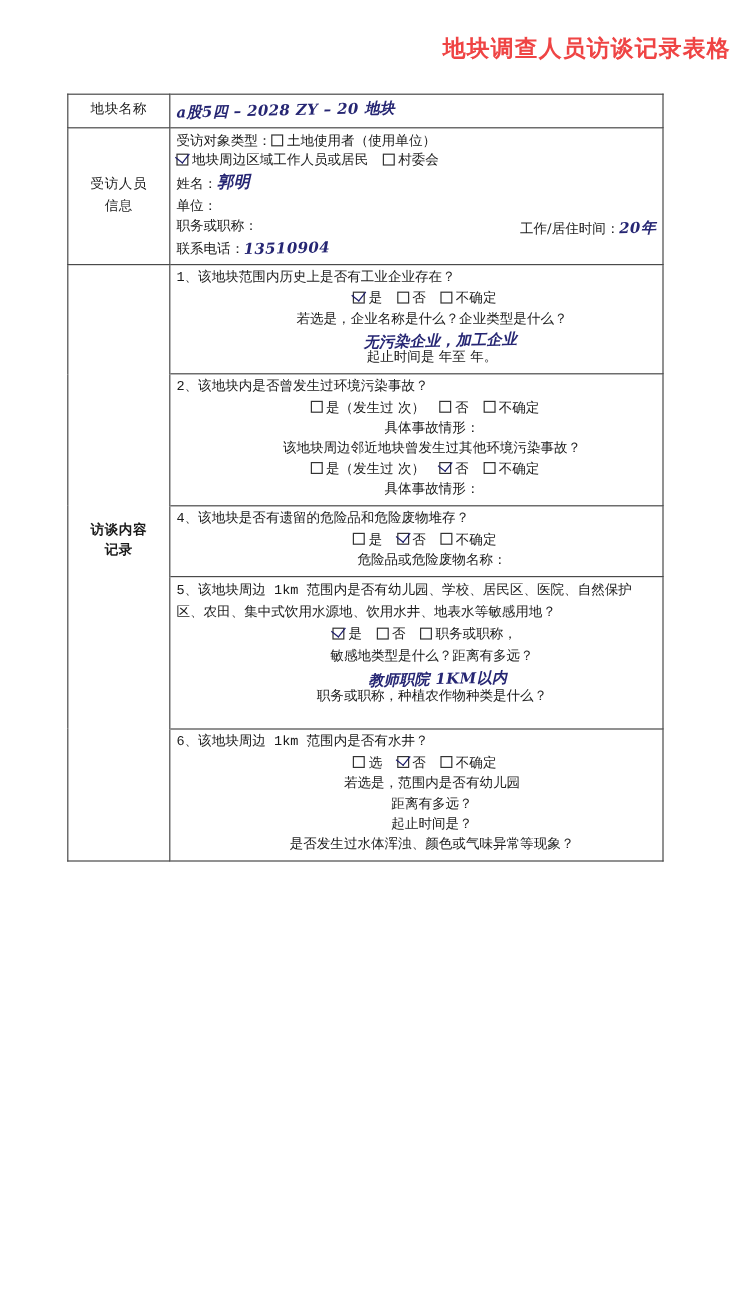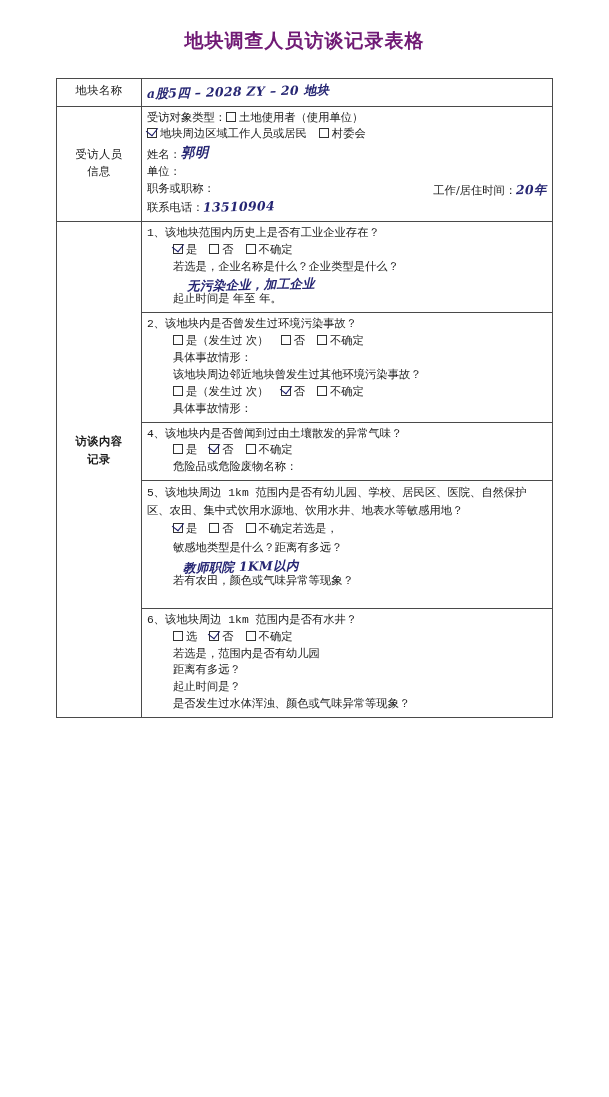--- a/index.html
+++ b/index.html
@@ -15,27 +15,27 @@
     position: relative;
     overflow: hidden;
   }
   .page {
     position: relative;
     width: 609px;
     height: 1097px;
     box-sizing: border-box;
   }
   .doc-title {
-    text-align: center;
+    text-align: right;
     font-family: "DejaVu Serif", serif;
     font-weight: bold;
     font-size: 19px;
     letter-spacing: 1px;
     margin: 28px 0 0 0;
-    color: #701a75;
+    color: #ef4444;
   }
   .form-wrap {
     margin: 24px auto 0 auto;
     width: 497px;
   }
   table.form {
     border-collapse: collapse;
     width: 100%;
     table-layout: fixed;
     font-size: 11.3px;
@@ -53,21 +53,21 @@
   }
   .lbl-center {
     text-align: center;
     vertical-align: middle;
     font-family: "DejaVu Serif", serif;
     letter-spacing: 0.5px;
   }
   .cell-body {
     font-family: "DejaVu Serif", serif;
   }
-  .indent1 { padding-left: 26px; }
+  .indent1 { padding-left: 26px; text-align: center; }
   .cb {
     display: inline-block;
     width: 8px;
     height: 8px;
     border: 1px solid #333;
     margin: 0 3px 0 0;
     position: relative;
     vertical-align: -1px;
   }
   .cb.checked::after {
@@ -188,43 +188,43 @@
       </tr>
 
 
       <tr>
         <td class="col-label lbl-center" style="border-top:none; border-bottom:none; vertical-align:middle;font-weight:bold;">
           <div>访谈内容</div>
           <div>记录</div>
         </td>
         <td class="cell-body tight">
           <div class="q-first">
-            <span>4、</span><span>该地块内是否曾闻到过由土壤散发的异常气味？</span>
+            <span>4、</span><span>该地块是否有遗留的危险品和危险废物堆存？</span>
           </div>
           <div class="indent1">
             <span class="opt"><span class="cb"></span><span>是</span></span><span class="opt"><span class="cb checked"></span><span>否</span></span><span class="opt"><span class="cb"></span><span>不确定</span></span>
           </div>
           <div class="indent1">危险品或危险废物名称：</div>
         </td>
       </tr>
 
       <tr>
         <td class="col-label" style="border-top:none; border-bottom:none;"></td>
         <td class="cell-body q5-wrap">
           <div class="q-first">
             <span>5、</span><span>该地块周边 1km 范围内是否有幼儿园、学校、居民区、医院、自然保护区、农田、集中式饮用水源地、饮用水井、地表水等敏感用地？</span>
           </div>
           <div class="indent1">
-            <span class="opt"><span class="cb checked"></span><span>是</span></span><span class="opt"><span class="cb"></span><span>否</span></span><span class="opt"><span class="cb"></span><span>不确定若选是，</span></span>
+            <span class="opt"><span class="cb checked"></span><span>是</span></span><span class="opt"><span class="cb"></span><span>否</span></span><span class="opt"><span class="cb"></span><span>职务或职称，</span></span>
           </div>
           <div class="indent1">敏感地类型是什么？距离有多远？</div>
           <div class="indent1 hand-row" style="padding-left:36px;">
             <span class="hand md">教师职院          1KM以内</span>
           </div>
-          <div class="indent1">若有农田，颜色或气味异常等现象？</div>
+          <div class="indent1">职务或职称，种植农作物种类是什么？</div>
           <div class="spacer-line"></div>
         </td>
       </tr>
 
       <tr>
         <td class="col-label" style="border-top:none;"></td>
         <td class="cell-body tight">
           <div class="q-first">
             <span>6、</span><span>该地块周边 1km 范围内是否有水井？</span>
           </div>

